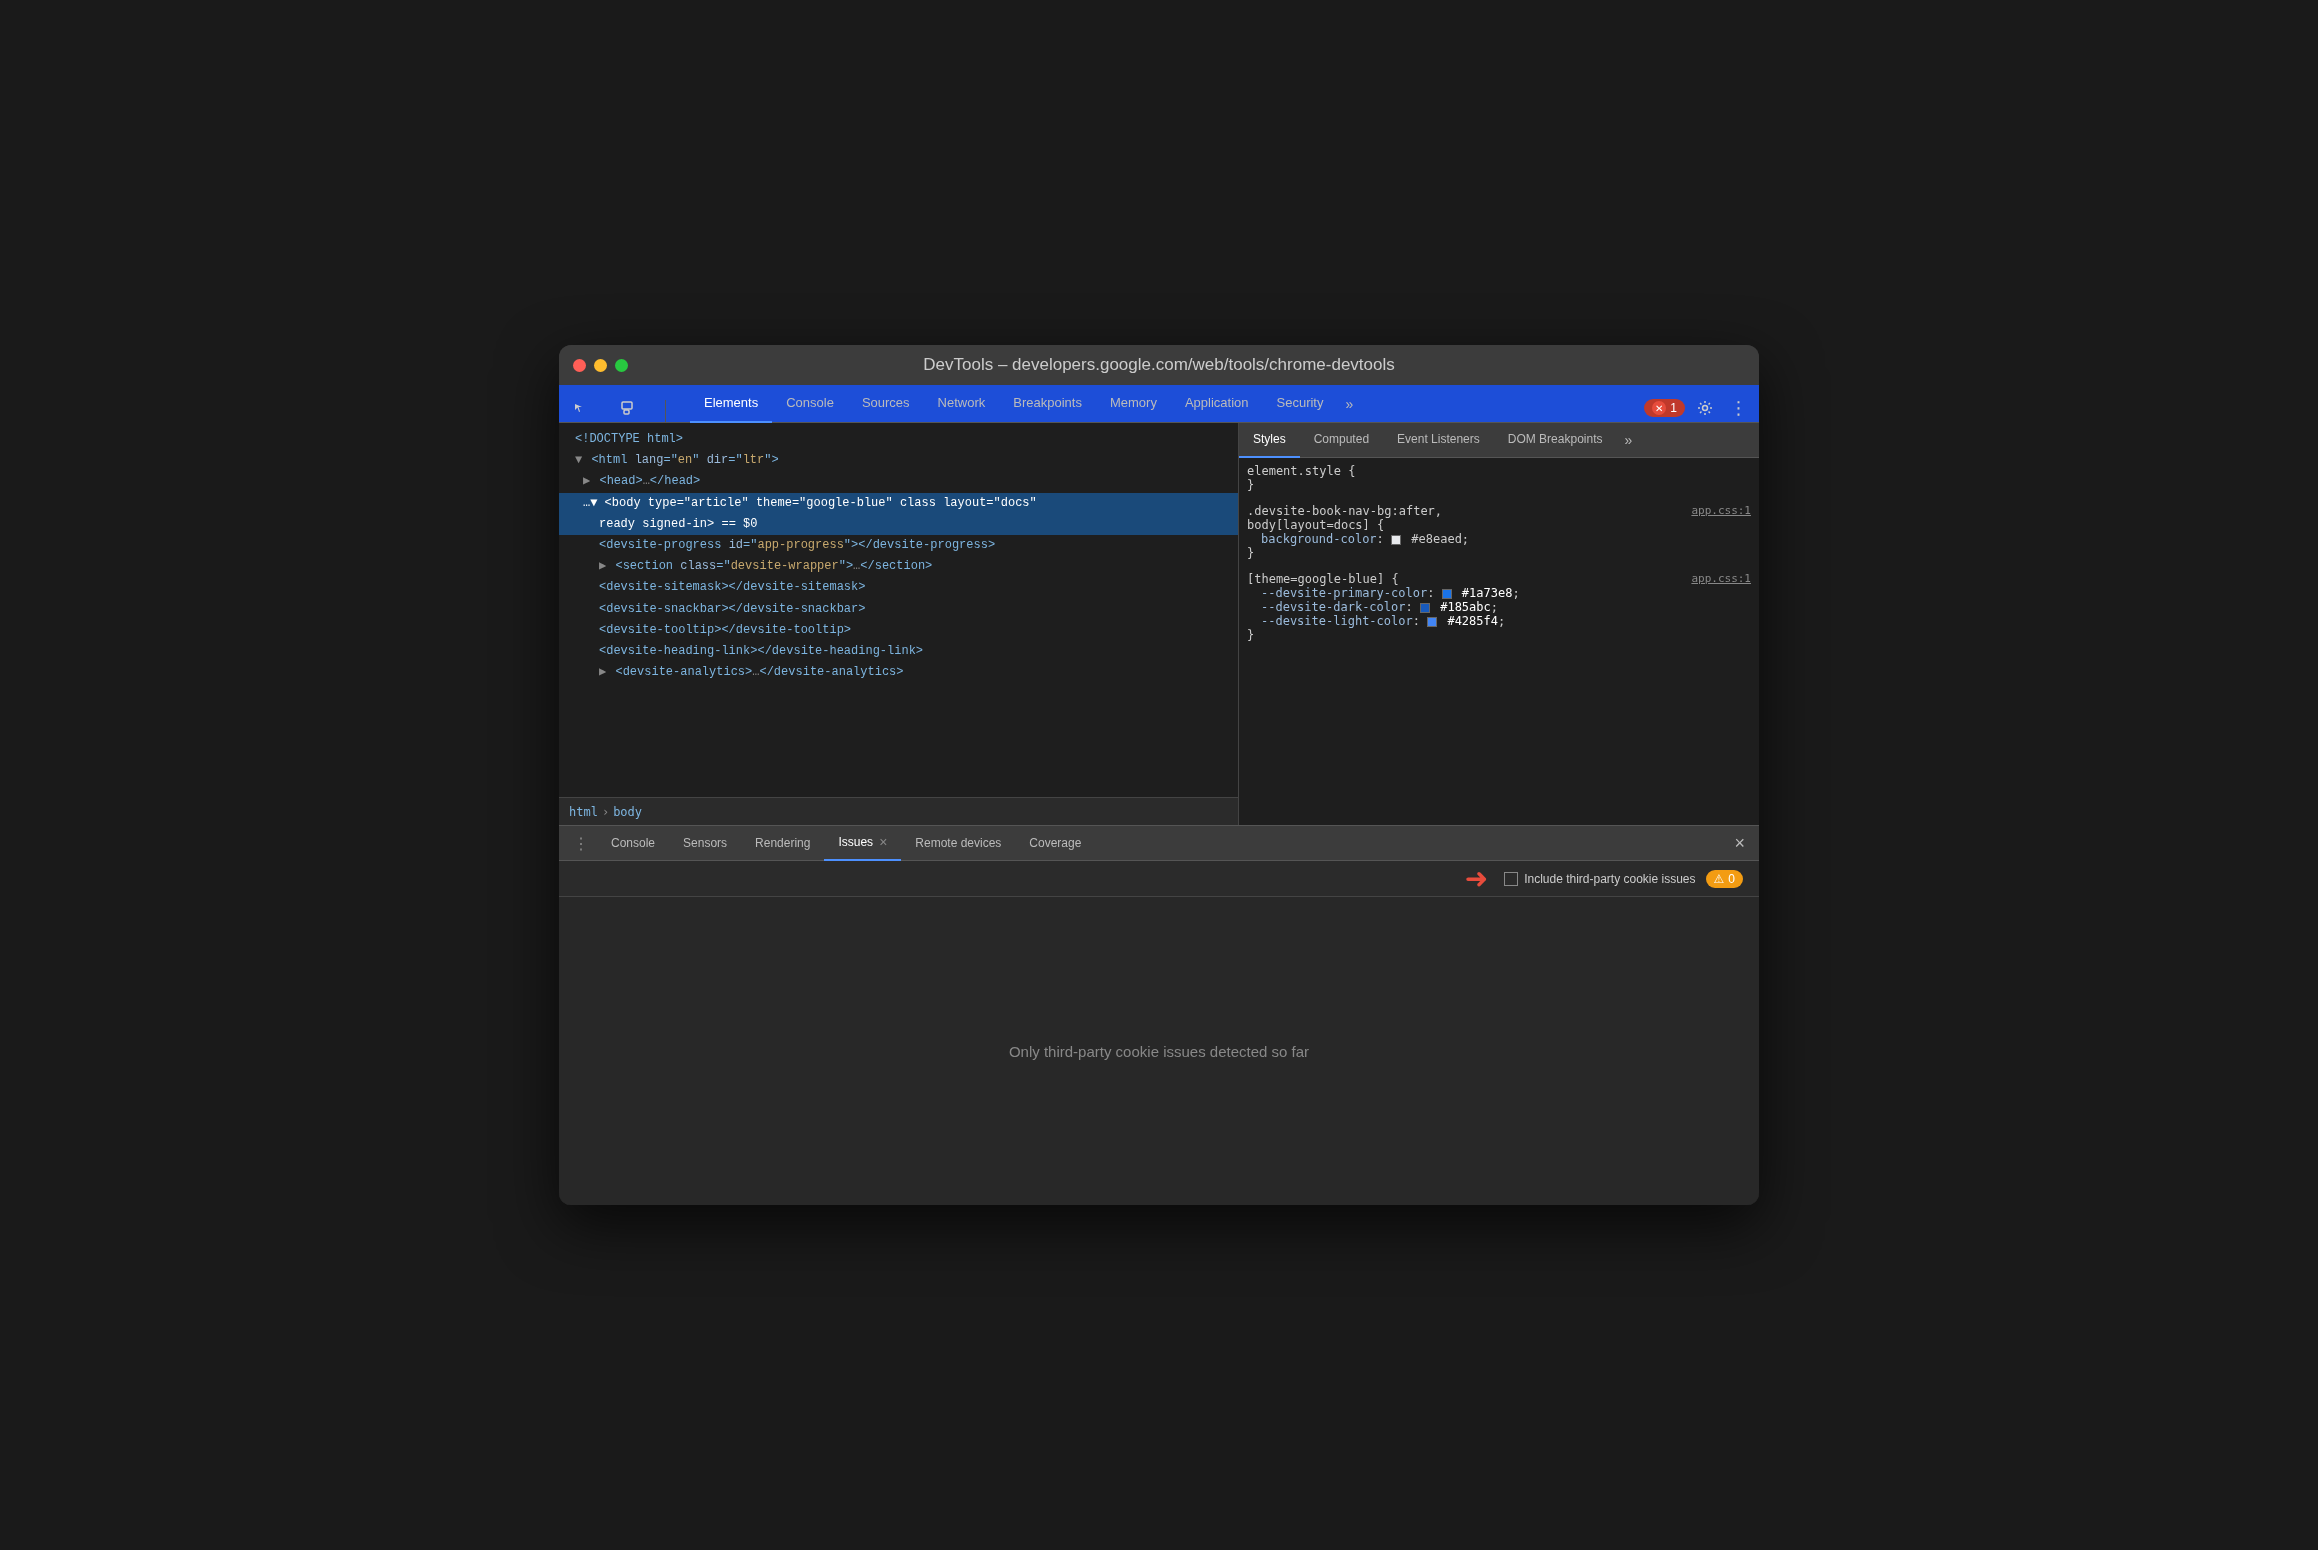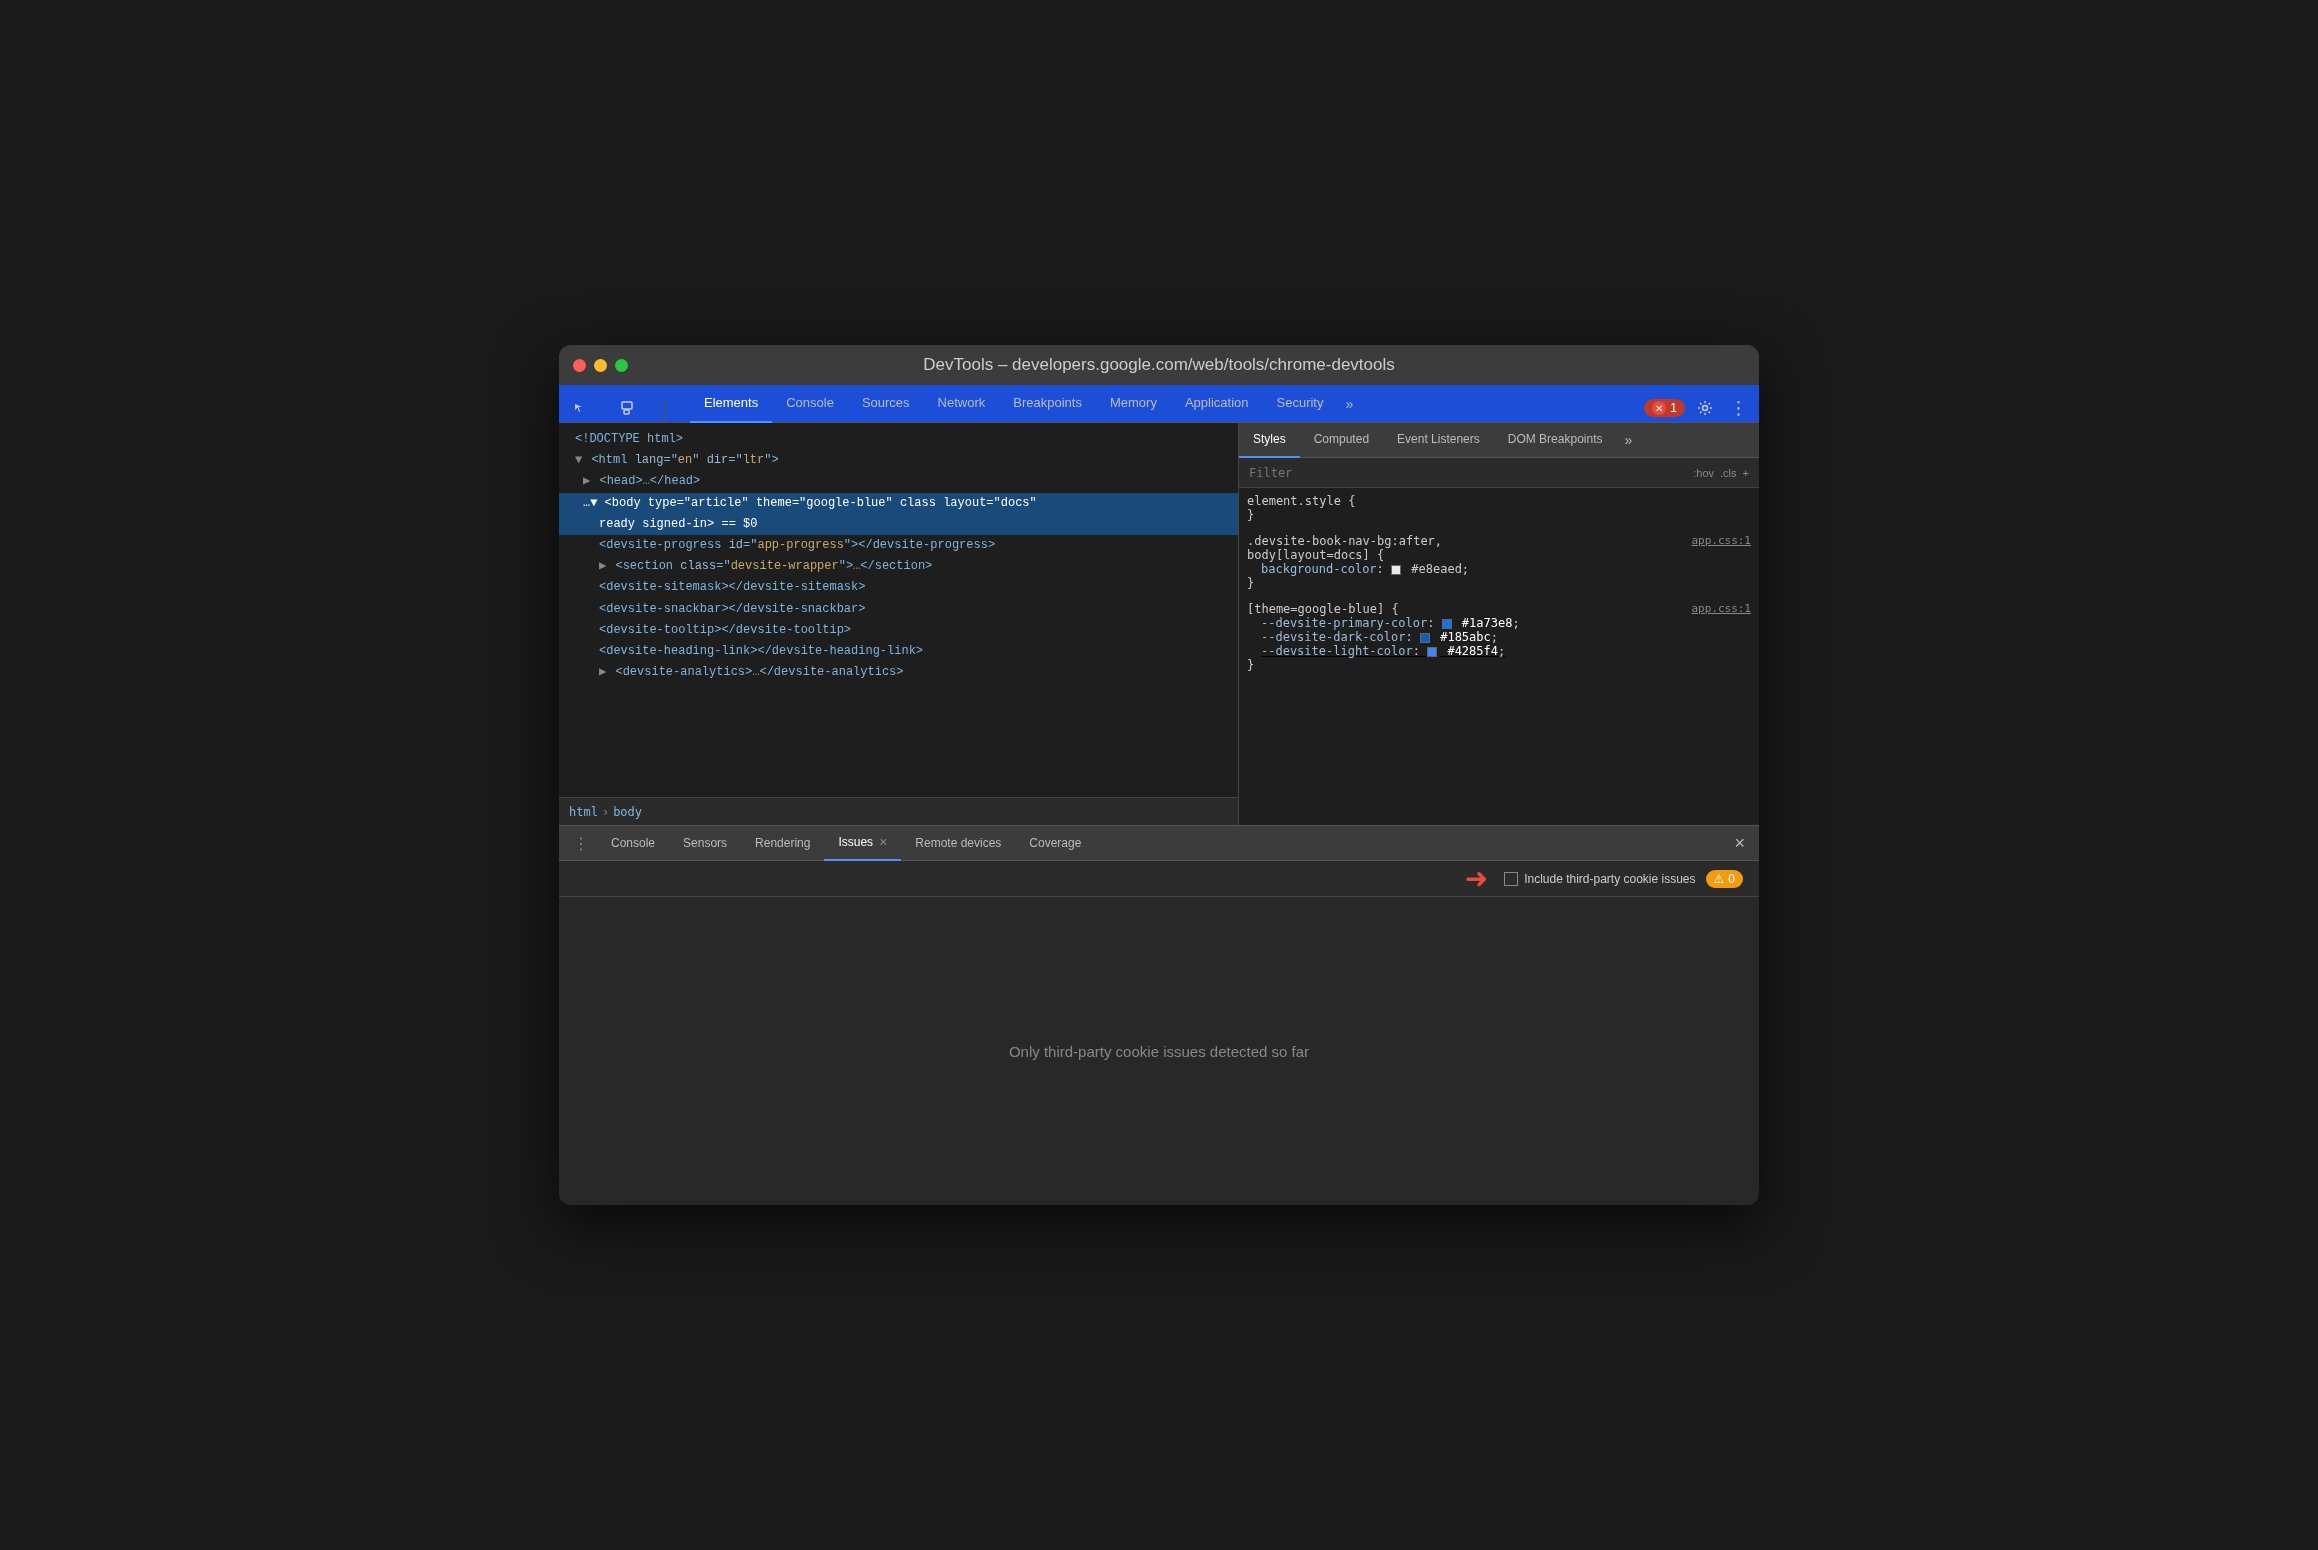--- a/index.html
+++ b/index.html
@@ -526,28 +526,20 @@
             <span>Computed</span>
           </div>
           <div class="styles-tab">
             <span>Event Listeners</span>
           </div>
           <div class="styles-tab">
             <span>DOM Breakpoints</span>
           </div>
           <div class="styles-tab-more">»</div>
         </div>
-        <div class="styles-filter-bar">
-          <input class="filter-input" type="text" placeholder="Filter" style="">
-          <div class="filter-actions">
-            <span class="filter-action">:hov</span>
-            <span class="filter-action">.cls</span>
-            <span class="filter-action">+</span>
-          </div>
-        </div>
         <div class="styles-content">
 
           <div class="css-rule">
             <div>
               <span class="css-selector">element.style {</span>
             </div>
             <div>
               <span class="css-brace">}</span>
             </div>
           </div>
@@ -578,21 +570,21 @@
             <div style="padding-left:14px;">
               <span class="css-var">--devsite-primary-color</span><span class="css-colon">: </span>
               <span class="color-swatch" style="background:#1a73e8;"></span>
               <span class="css-var-value">#1a73e8</span><span class="css-colon">;</span>
             </div>
             <div style="padding-left:14px;">
               <span class="css-var">--devsite-dark-color</span><span class="css-colon">: </span>
               <span class="color-swatch" style="background:#185abc;"></span>
               <span class="css-var-value">#185abc</span><span class="css-colon">;</span>
             </div>
-            <div style="padding-left:14px;text-decoration:underline;">
+            <div style="padding-left:14px;">
               <span class="css-var">--devsite-light-color</span><span class="css-colon">: </span>
               <span class="color-swatch" style="background:#4285f4;"></span>
               <span class="css-var-value">#4285f4</span><span class="css-colon">;</span>
             </div>
             <div>
               <span class="css-brace">}</span>
             </div>
           </div>
 
         </div>

